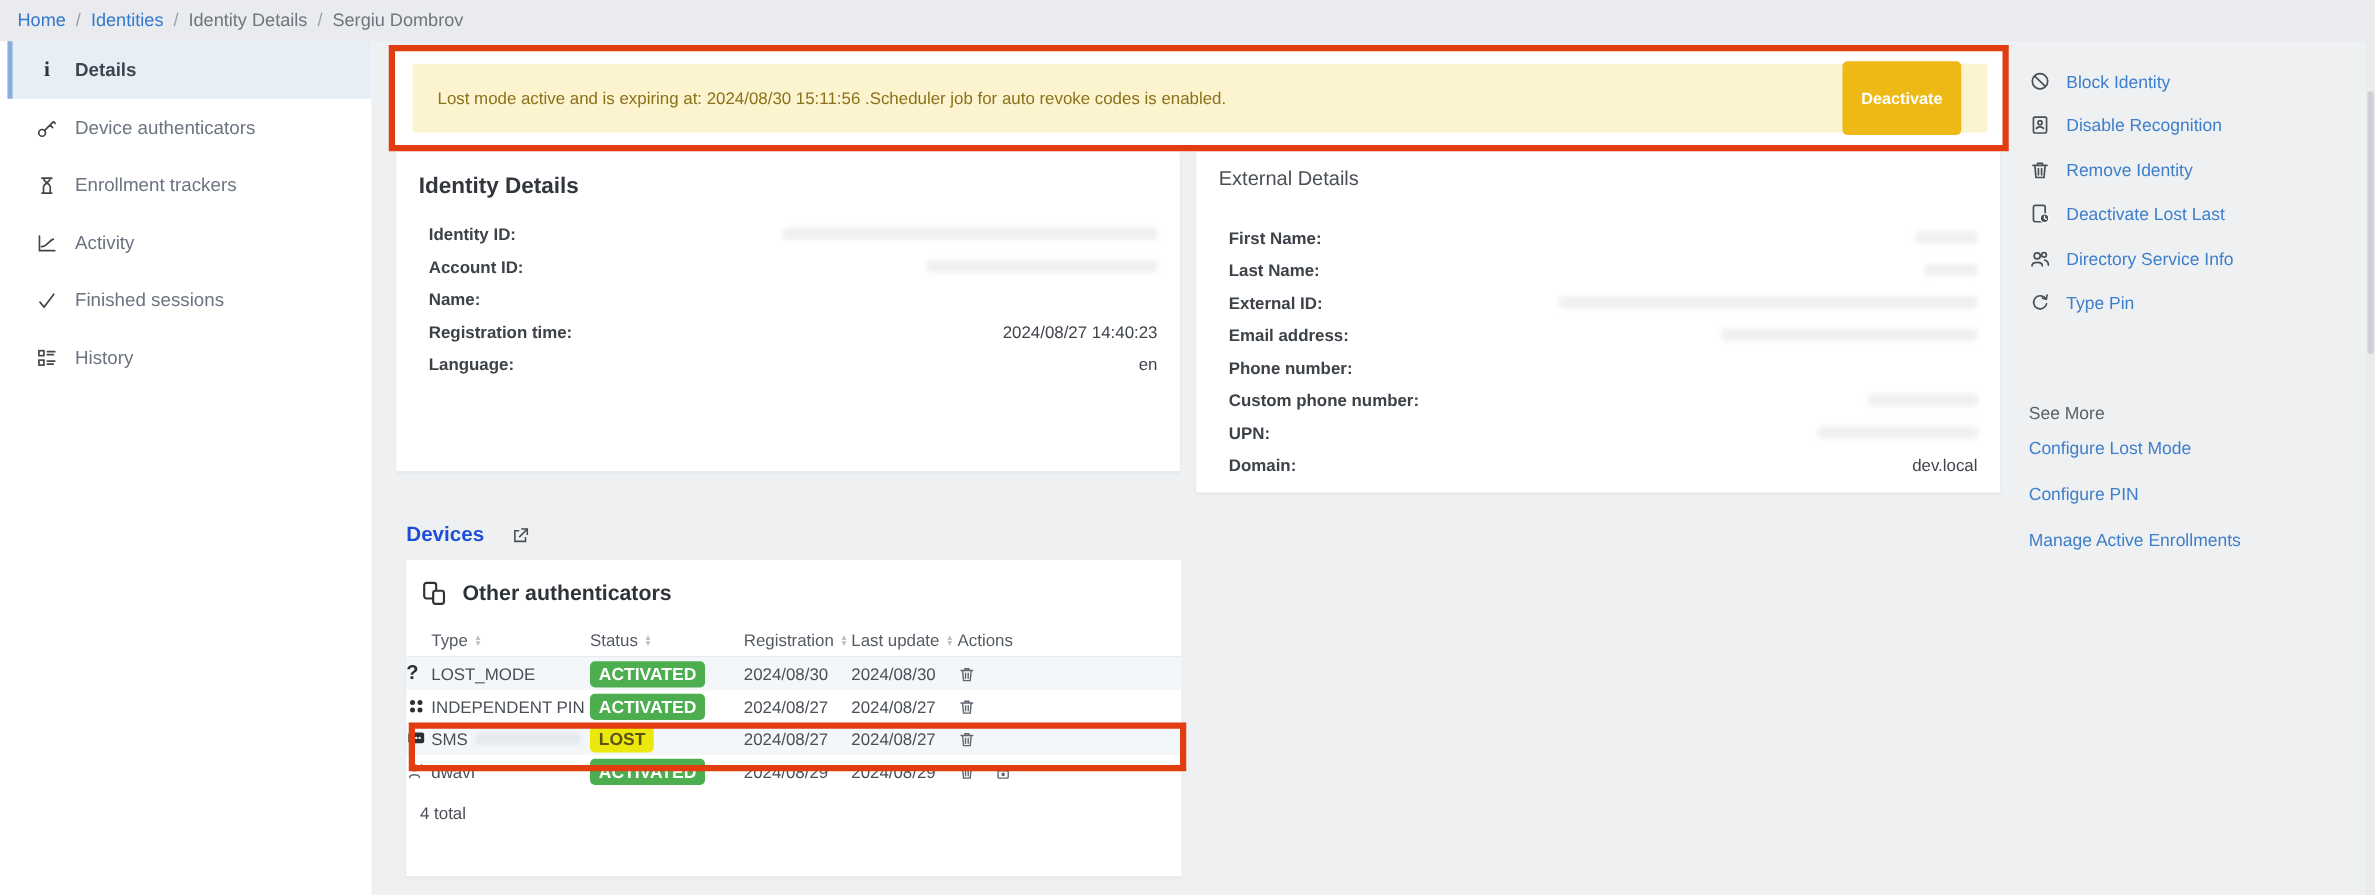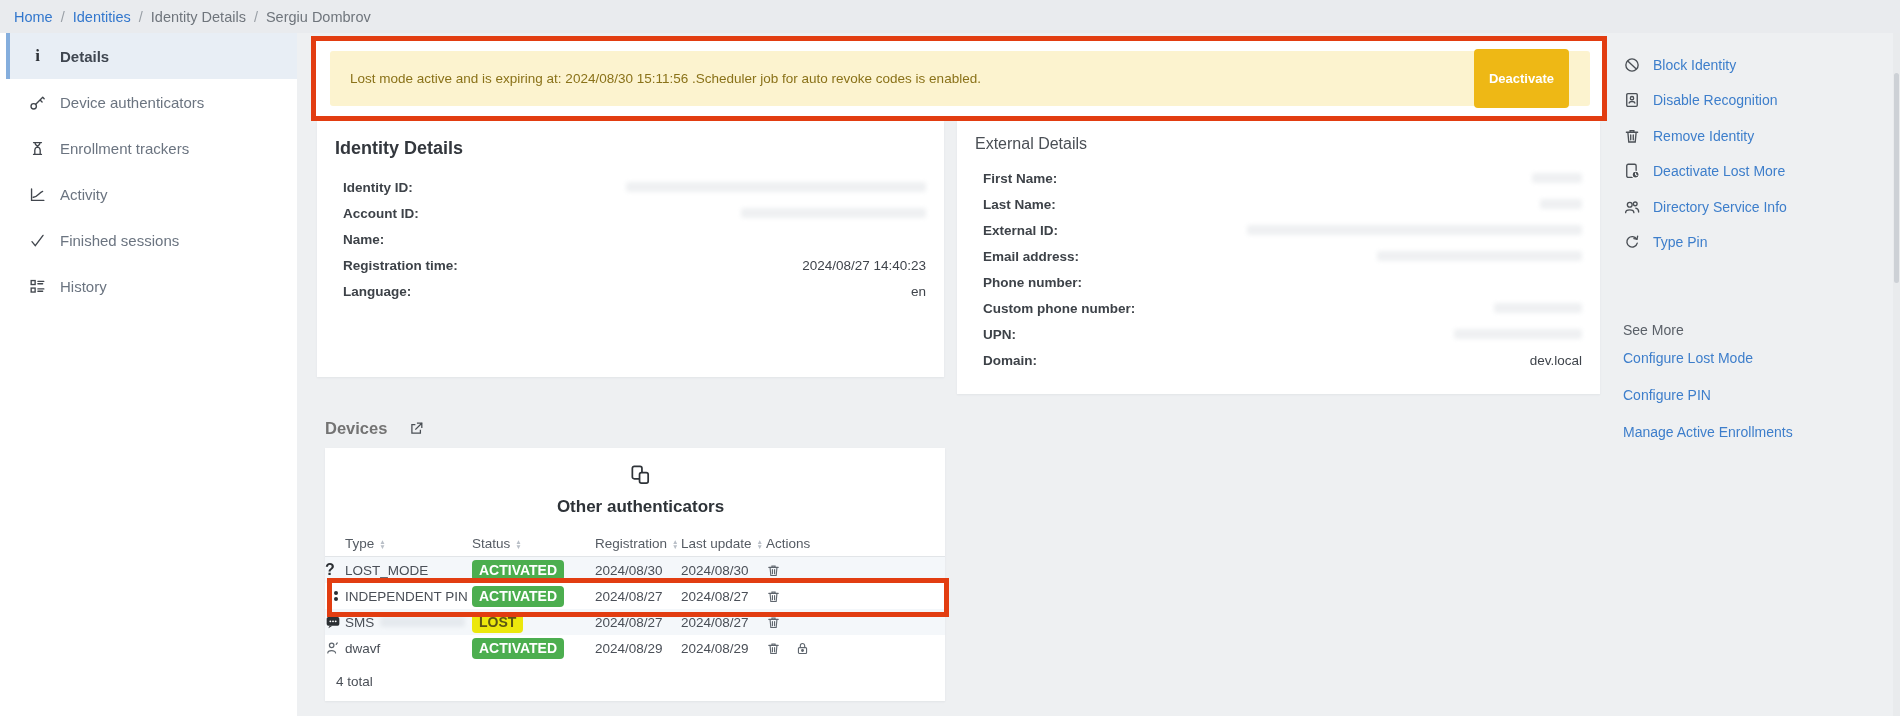--- a/index.html
+++ b/index.html
@@ -61,38 +61,38 @@
   .alert-btn {
     background:#eeb815; color:#ffffff; font-size:13px; font-weight:bold;
     border:none; border-radius:4px; padding:22px 15px; cursor:pointer;
   }
 
   
   .card { position:absolute; background:#ffffff; box-shadow:0 1px 2px rgba(40,50,60,.06); }
   .card-identity { left:317px; top:121px; width:627px; height:256px; padding:17px 18px; }
   .card-external { left:957px; top:121px; width:643px; height:273px; padding:14px 18px; }
   .card-title-bold { font-size:18px; font-weight:bold; color:#33373d; margin-bottom:15px; }
-  .card-title-reg  { font-size:16px; color:#4a4f55; margin-bottom:12px; }
+  .card-title-reg  { font-size:16px; color:#4a4f55; margin-bottom:24px; }
   .fieldrow {
     display:flex; justify-content:space-between; align-items:center;
     height:26px; font-size:13.5px; padding-left:8px;
   }
   .fieldrow .flabel { font-weight:bold; color:#3d4248; }
   .fieldrow .fvalue { color:#3f444b; }
   .redact { height:10px; border-radius:3px; background:#9aa4b0; opacity:.16; filter:blur(2px); }
 
   
   .devices-title {
     position:absolute; left:325px; top:419px; display:flex; align-items:center; gap:21px;
-    font-size:16.5px; font-weight:bold; color:#737373;
+    font-size:16.5px; font-weight:bold; color:#1d4ed8;
   }
   .ext-icon { width:17px; height:17px; color:#4a4f55; cursor:pointer; }
   .card-devices { left:325px; top:448px; width:620px; height:253px; padding:0; }
   .dev-header { display:flex; align-items:center; gap:11px; padding:15px 0 0 11px;
-    font-size:17px; font-weight:bold; color:#2e3338;flex-direction:column; }
+    font-size:17px; font-weight:bold; color:#2e3338; }
   .dev-icon { width:23px; height:23px; color:#2e3338; }
 
   .tbl { margin-top:14px; }
   .trow {
     display:grid; grid-template-columns:20px 127px 123px 86px 85px 1fr;
     align-items:center; height:26px; font-size:13.5px; color:#4a4f57;
   }
   .trow.head { color:#555b63; height:26px; border-bottom:1px solid #e2e5e8; }
   .trow.stripe { background:#f4f7fa; }
   .sort { display:inline-flex; flex-direction:column; margin-left:5px; vertical-align:middle;
@@ -382,21 +382,21 @@
       <path d="M4.5 7 h15 M9.5 7 V4.8 h5 V7 M6.5 7 l1.2 13 h8.6 L17.5 7 M10.3 10.5 v6.5 M13.7 10.5 v6.5"></path>
     </svg>
     <span class="rp-label">Remove Identity</span>
   </div>
   <div class="rp-item">
     <svg class="rp-icon" viewBox="0 0 24 24" fill="none" stroke="currentColor" stroke-width="1.8">
       <rect x="5" y="3" width="12.5" height="17.5" rx="2"></rect>
       <circle cx="16.8" cy="16.8" r="4.6" fill="#4a4f55" stroke="#ffffff" stroke-width="1.4"></circle>
       <path d="M16.8 14.6 v2.4 l1.8 1" stroke="#ffffff" stroke-width="1.4" stroke-linecap="round"></path>
     </svg>
-    <span class="rp-label">Deactivate Lost More</span>
+    <span class="rp-label">Deactivate Lost Last</span>
   </div>
   <div class="rp-item">
     <svg class="rp-icon" viewBox="0 0 24 24" fill="none" stroke="currentColor" stroke-width="1.8" stroke-linecap="round">
       <circle cx="9" cy="9" r="3.2"></circle>
         <path d="M3.5 19.5 c0-4.8 11-4.8 11 0"></path>
       <circle cx="16.3" cy="7.8" r="2.5"></circle>
         <path d="M17 13.5 c2.6.6 3.9 2.8 3.9 5.2"></path>
     </svg>
     <span class="rp-label">Directory Service Info</span>
   </div>

